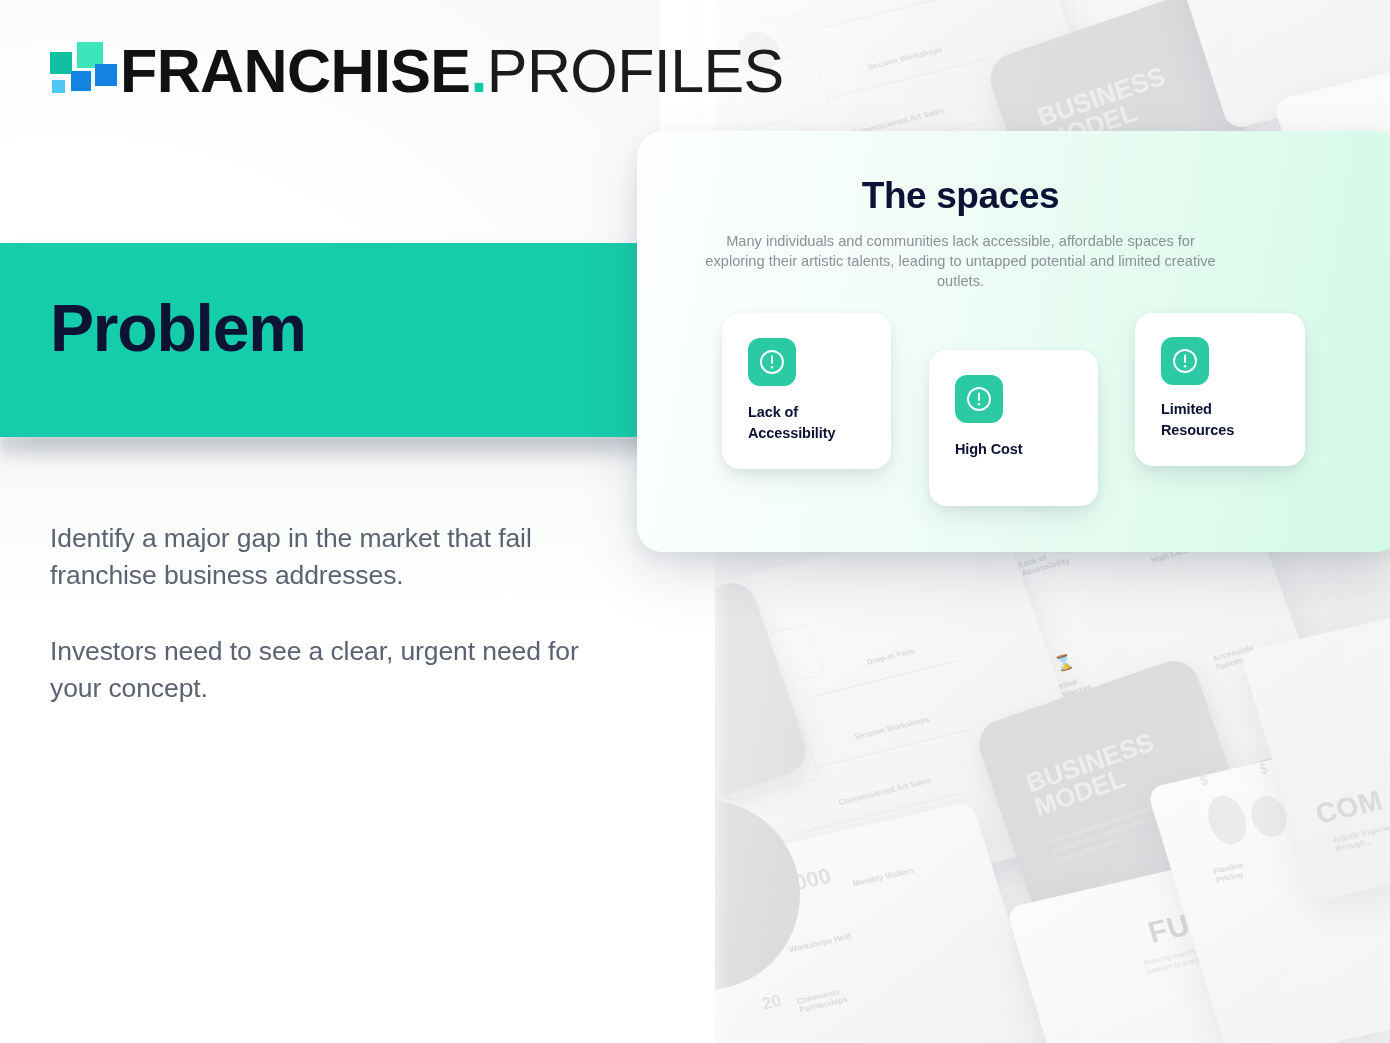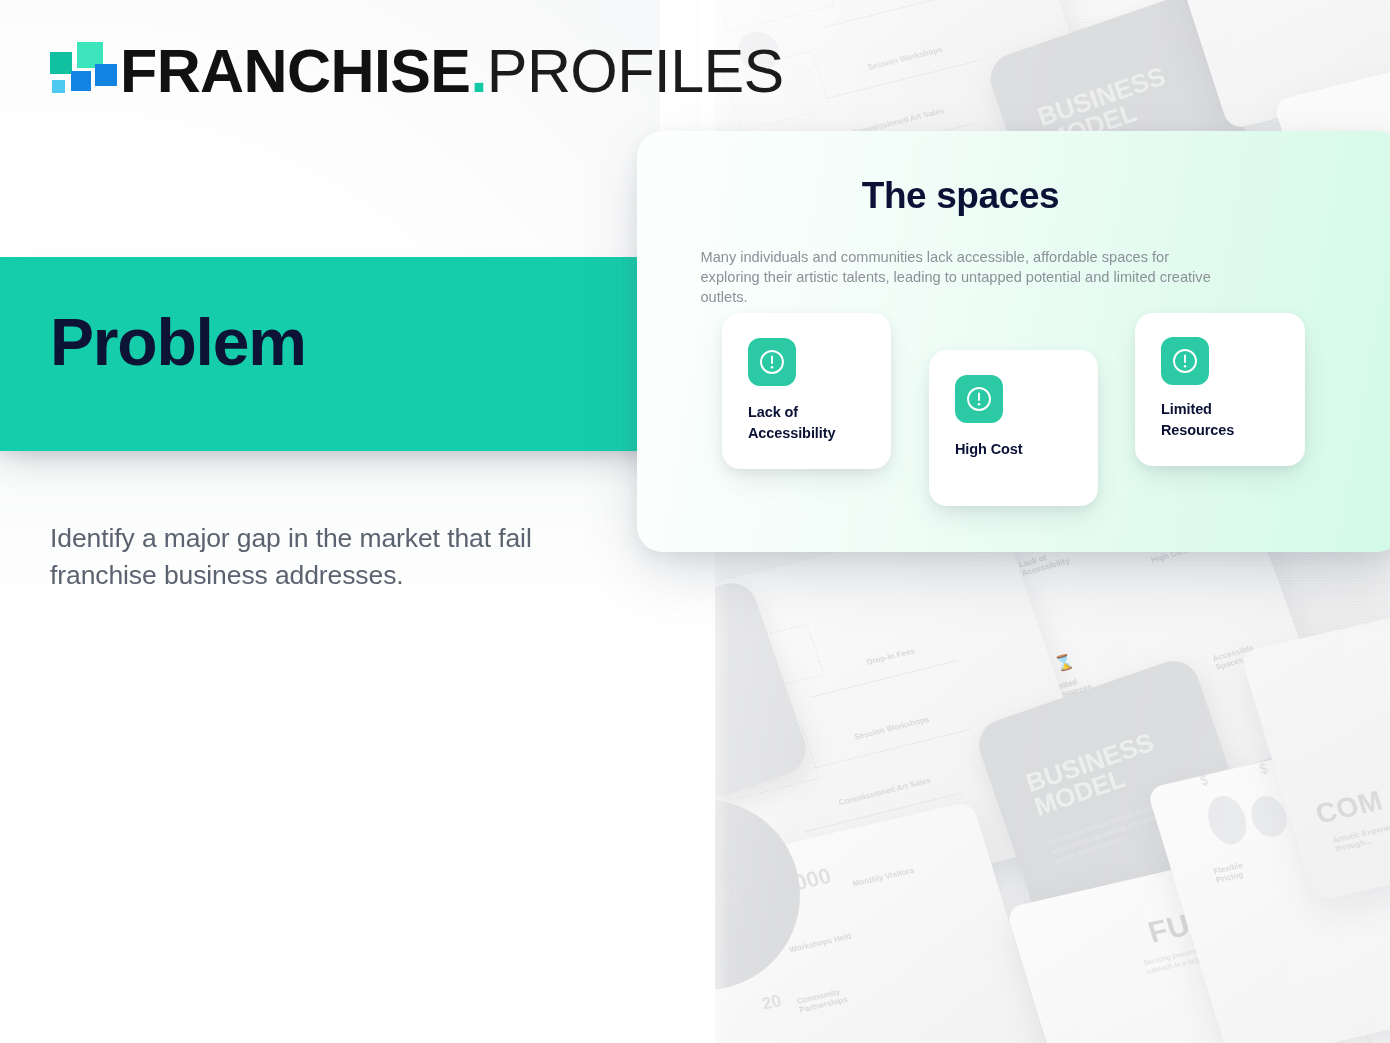--- a/index.html
+++ b/index.html
@@ -89,21 +89,21 @@
   .logo-text{
     position:absolute; left:72px; top:-2px;
     font-size:61px; line-height:62px; letter-spacing:-.6px; white-space:nowrap;
   }
   .logo-text .b{ font-weight:800; color:#111111; }
   .logo-text .dot{ font-weight:800; color:#12c9a6; }
   .logo-text .l{ font-weight:300; color:#1b1b1b; }
 
   
   .banner{
-    position:absolute; left:0; top:257px; width:754px; height:194px;
+    position:absolute; left:0; top:243px; width:754px; height:194px;
     background:#15cdab;
     box-shadow:0 16px 30px -10px rgba(110,120,130,.30);
   }
   .banner-title{
     position:absolute; left:50px; top:52px;
     font-size:66px; font-weight:700; letter-spacing:-1.2px;
     color:#0c1334; line-height:1;
   }
   .banner-shadow{
     position:absolute; left:0; top:437px; width:660px; height:26px;
@@ -126,22 +126,22 @@
     background:linear-gradient(100deg,#fdfffe 0%, #f2fdf8 34%, #e2fbef 68%, #d3fae8 100%);
     box-shadow:0 26px 60px -10px rgba(90,100,115,.26), 0 6px 18px rgba(90,100,115,.10);
     overflow:hidden;
   }
   .slide-title{
     position:absolute; left:0; right:118px; top:44px; text-align:center;
     font-size:37px; font-weight:800; color:#0b1236; letter-spacing:-.4px;
   }
   .slide-sub{
     position:absolute; left:50%; top:100px; transform:translateX(-50%);
-    width:520px; margin-left:-59px; text-align:left;
-    font-size:14.6px; line-height:20px; color:#8b9099; font-weight:400;margin-top:16px;
+    width:520px; margin-left:-59px; text-align:center;
+    font-size:14.6px; line-height:20px; color:#8b9099; font-weight:400;
   }
 
   
   .pcard{
     position:absolute; background:#ffffff; border-radius:18px;
     box-shadow:0 12px 28px -6px rgba(70,85,100,.16), 0 3px 8px rgba(70,85,100,.07);
   }
   .pcard-1{ left:85px;  top:182px; width:169px; height:156px; }
   .pcard-2{ left:292px; top:219px; width:169px; height:156px; }
   .pcard-3{ left:498px; top:182px; width:170px; height:153px; }
@@ -277,20 +277,21 @@
     </div>
   </div>
 
   <div class="banner-shadow"></div>
   <div class="banner">
     <h1 class="banner-title">Problem</h1>
   </div>
 
   <div class="copy">
     <p>Identify a major gap in the market that fail franchise business addresses.</p>
+    <p>Investors need to see a clear, urgent need for your concept.</p>
   </div>
 
   <div class="slide">
     <div class="slide-title">The spaces</div>
     <div class="slide-sub">Many individuals and communities lack accessible, affordable spaces for exploring their artistic talents, leading to untapped potential and limited creative outlets.</div>
 
     <div class="pcard pcard-1">
       <div class="pico">
         <svg width="28" height="28" viewBox="0 0 28 28" aria-hidden="true">
           <circle cx="14" cy="14" r="11" fill="none" stroke="#ffffff" stroke-width="1.9"></circle>

